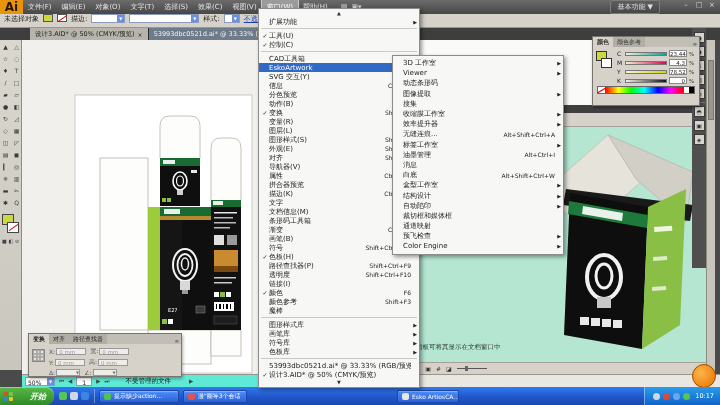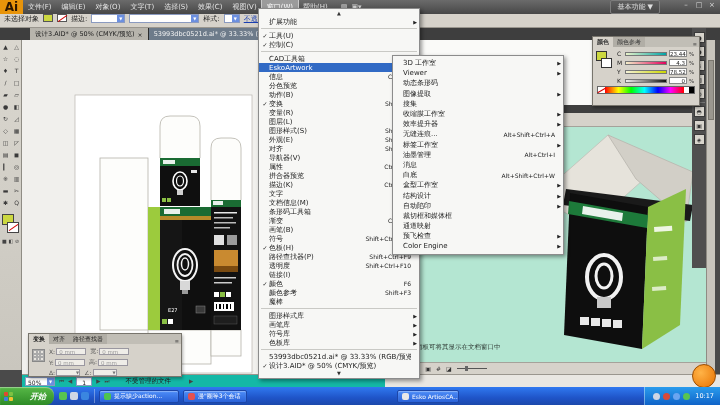--- a/index.html
+++ b/index.html
@@ -100,21 +100,21 @@
   #tf-ref { position:absolute; left:3px; top:5px; width:13px; height:13px; border:1px solid #888; background:#e8e5df; display:grid; grid-template-columns:repeat(3,1fr); }
   #tf-ref i { border:0.5px solid #aaa; }
   .tf-row { display:flex; gap:4px; margin-bottom:2px; }
   .tf-field { display:flex; align-items:center; gap:1px; }
   .tf-label { font-size:6px; color:#555; }
   .tf-val { width:30px; height:7px; background:#efede8; border:1px solid #9a97a0; font-size:5.5px; color:#999; line-height:7px; padding-left:2px; }
   .tf-combo { width:24px; height:7px; background:#efede8; border:1px solid #9a97a0; position:relative; }
   .tf-combo::after { content:"▼"; position:absolute; right:0; top:0; font-size:4px; color:#777; }
 
   
-  #statusbar { left:22px; top:374px; width:363px; height:13px; background:#14b8a6; border-top:1px solid #9a968e; display:flex; align-items:center; gap:4px; padding:0 3px; z-index:25; }
+  #statusbar { left:22px; top:374px; width:363px; height:13px; background:#5eead4; border-top:1px solid #9a968e; display:flex; align-items:center; gap:4px; padding:0 3px; z-index:25; }
   #status-zoom { width:30px; height:9px; background:#fff; border:1px solid #8a9ac0; font-size:6px; line-height:9px; padding-left:2px; position:relative; padding-right:8px; }
   #status-zoom::after { content:"▼"; position:absolute; right:0; top:0; width:7px; height:7px; background:#6b8fe0; color:#fff; font-size:4px; line-height:7px; text-align:center; }
   .nav-glyph { font-size:5.5px; color:#444; }
   #page-box { width:16px; height:9px; background:#fff; border:1px solid #8a9ac0; font-size:6px; line-height:9px; text-align:center; }
   #status-msg { margin-left:12px; font-size:6.5px; }
   #right-strip { left:385px; top:374px; width:335px; height:13px; background:#e9e7e2; border-top:1px solid #9a968e; z-index:24; }
 
   
   #window-menu { left:230px; top:8px; width:162px; background:#f7f7f5; border:1px solid #8c8c8c; box-shadow:2px 2px 4px rgba(0,0,0,.4); z-index:100; padding:1px 0;margin-left:28px; }
   .menu-scroll { height:7px; text-align:center; font-size:5px; color:#333; line-height:7px; }
@@ -495,20 +495,25 @@
           <span class="m-label">CAD工具箱</span>
           <span class="m-arrow">▶</span>
         </div>
         <div class="menu-row hl">
           <span class="m-check"></span>
           <span class="m-label">EskoArtwork</span>
           <span class="m-arrow">▶</span>
         </div>
         <div class="menu-row">
           <span class="m-check"></span>
+          <span class="m-label">SVG 交互(Y)</span>
+          <span class="m-arrow"></span>
+        </div>
+        <div class="menu-row">
+          <span class="m-check"></span>
           <span class="m-label">信息</span>
           <span class="m-short">Ctrl+F8</span>
           <span class="m-arrow"></span>
         </div>
         <div class="menu-row">
           <span class="m-check"></span>
           <span class="m-label">分色预览</span>
           <span class="m-arrow"></span>
         </div>
         <div class="menu-row">

